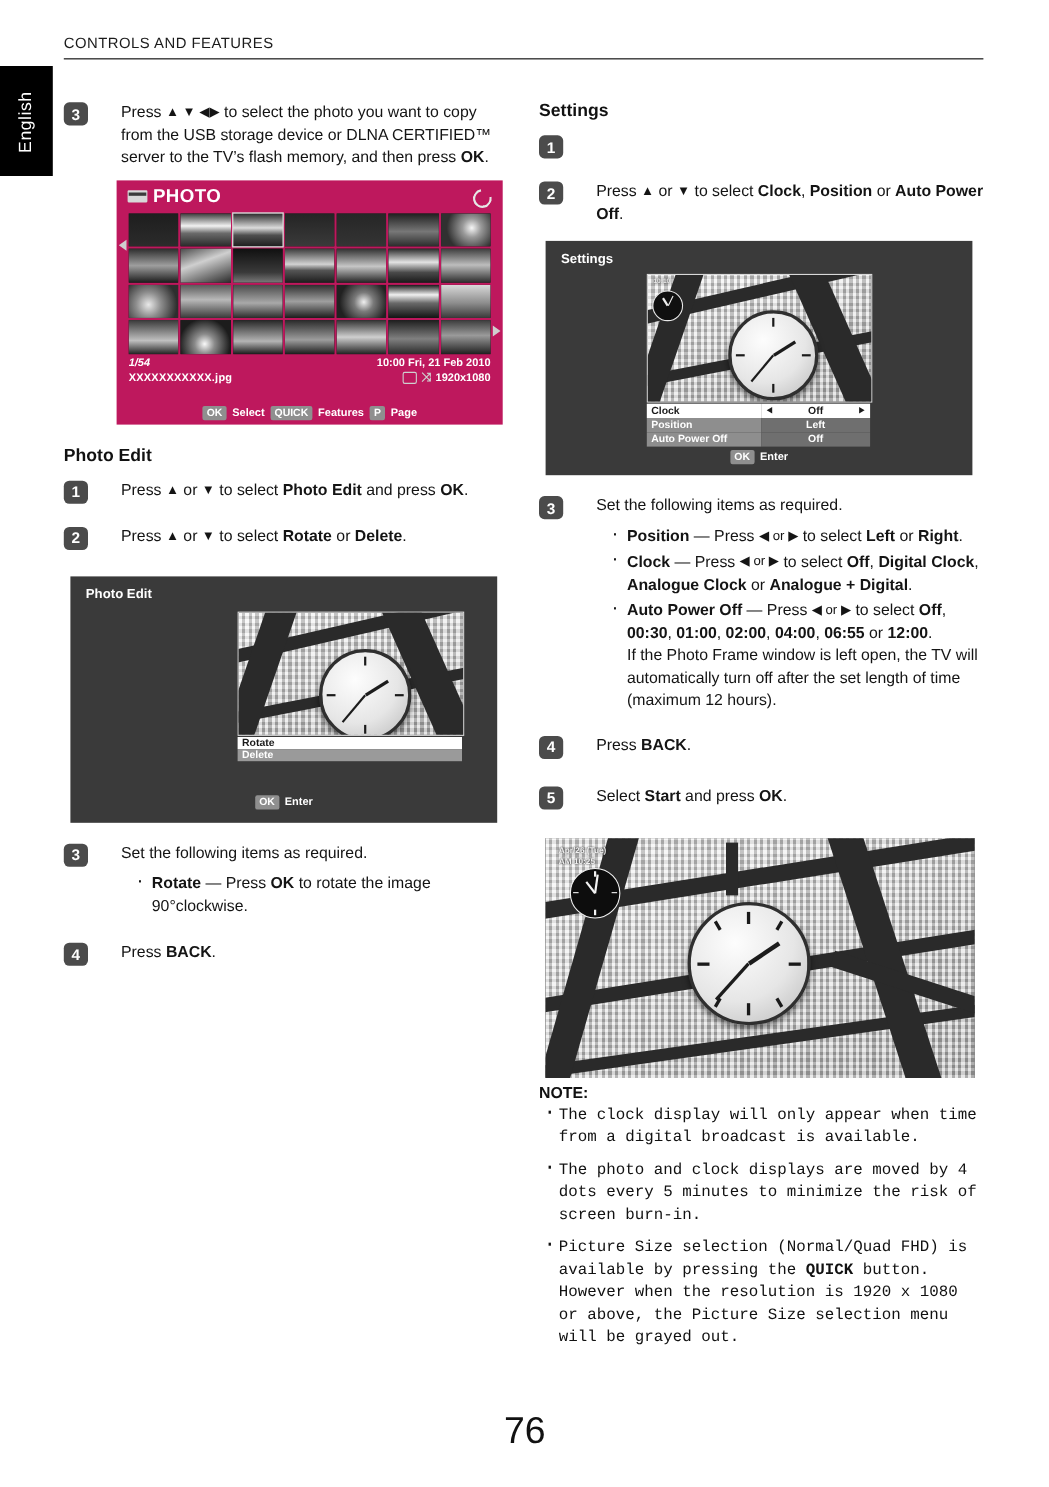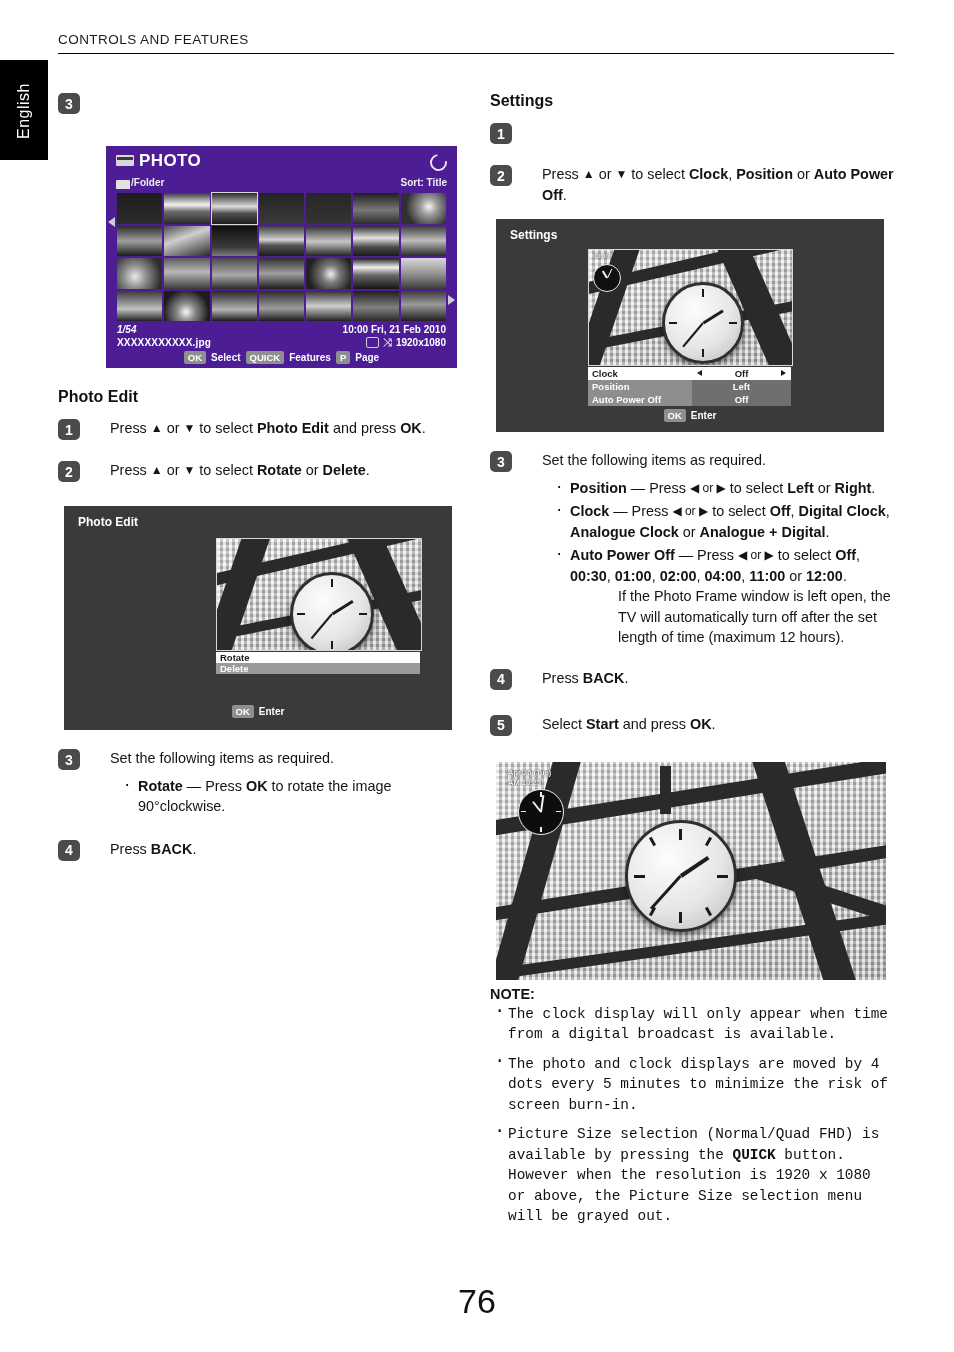--- a/index.html
+++ b/index.html
@@ -46,42 +46,42 @@
   .sec-title{font-size:16px;font-weight:bold;margin:0 0 12px 0;color:#111;}
 
   
   ul.bl{list-style:none;margin:7px 0 0 0;padding:0 0 0 14px;}
   ul.bl li{
     position:relative;font-size:14.4px;line-height:20.5px;margin-bottom:3px;padding-left:14px;
   }
   ul.bl li:before{
     content:"\00b7";position:absolute;left:0;top:-2px;font-size:19px;line-height:20px;
   }
-  ul.bl li .cont{display:block;margin-left:48px;}
+  ul.bl li .cont{display:block;}
 
   .note-title{font-weight:bold;font-size:14.4px;margin:6px 0 2px 0;}
   ul.note{list-style:none;margin:0;padding:0;font-family:Liberation Mono, monospace;}
   ul.note li{position:relative;font-size:14.4px;line-height:20.5px;
     padding-left:18px;margin-bottom:9px;}
   ul.note li:before{content:"\00b7";position:absolute;left:4px;top:-3px;font-size:19px;}
 
   
   .ar{display:inline-block;font-size:12px;line-height:1;vertical-align:1px;}
 
   
   .pageno{
     position:absolute;left:0;right:0;top:1282px;text-align:center;
     font-size:34px;color:#111;
   }
 
   
   .tvshot{position:relative;background:#000;overflow:hidden;}
 
   
-  #photo-shot{width:351px;height:222px;margin:24px 0 0 48px;background:#4c1d95;}
+  #photo-shot{width:351px;height:222px;margin:10px 0 0 48px;background:#be185d;}
   .ph-head{height:30px;position:relative;}
   .ph-logo{
     position:absolute;left:10px;top:9px;width:18px;height:11px;background:#d8d8d8;
     border-radius:1px;
   }
   .ph-logo:after{content:"";position:absolute;left:1px;top:2px;width:16px;height:3px;background:#3a3a3a;}
   .ph-title{position:absolute;left:33px;top:5px;color:#fff;font-size:17px;font-weight:bold;letter-spacing:.4px;}
   .ph-refresh{
     position:absolute;right:10px;top:8px;width:13px;height:13px;border:2px solid #e6e6e6;
     border-radius:50%;border-top-color:transparent;transform:rotate(35deg);
@@ -187,32 +187,30 @@
   <div class="lang-tab">
     <span>English</span>
   </div>
   <div class="running-head">CONTROLS AND FEATURES</div>
   <div class="head-rule"></div>
 
   <div class="col-left">
 
     <div class="step">
       <div class="badge">3</div>
+      <div class="step-body">
+        <span>Press </span><span class="ar">▲ ▼ ◀▶</span><span> to select the photo you want to copy from the USB storage device or DLNA CERTIFIED™ server to the TV’s flash memory, and then press </span><b>OK</b><span>.</span>
+      </div>
     </div>
 
     <div class="tvshot" id="photo-shot">
       <div class="ph-head">
         <div class="ph-logo"></div>
         <div class="ph-title">PHOTO</div>
         <div class="ph-refresh"></div>
-      </div>
-      <div class="ph-crumbbar">
-        <div class="ph-folder"></div>
-        <div class="ph-crumb">/Folder</div>
-        <div class="ph-sort">Sort: Title</div>
       </div>
       <div class="ph-gridwrap">
         <div class="lft"></div>
         <div class="rgt"></div>
         <div class="ph-grid" id="ph-grid">
             <div class="thumb">
               <i style="background: linear-gradient(rgb(30, 30, 30), rgb(43, 43, 43));"></i>
             </div>
             <div class="thumb">
               <i style="background: linear-gradient(rgb(58, 58, 58) 0%, rgb(242, 242, 242) 38%, rgb(107, 107, 107) 60%, rgb(42, 42, 42) 100%);"></i>
@@ -447,21 +445,21 @@
       <div class="step-body">
         <span>Set the following items as required.</span>
         <ul class="bl">
           <li>
             <b>Position</b><span> — Press </span><span class="ar">◀ or ▶</span><span> to select </span><b>Left</b><span> or </span><b>Right</b><span>.</span>
           </li>
           <li>
             <b>Clock</b><span> — Press </span><span class="ar">◀ or ▶</span><span> to select </span><b>Off</b><span>, </span><b>Digital Clock</b><span>, </span><b>Analogue Clock</b><span> or </span><b>Analogue + Digital</b><span>.</span>
           </li>
           <li>
-            <b>Auto Power Off</b><span> — Press </span><span class="ar">◀ or ▶</span><span> to select </span><b>Off</b><span>, </span><b>00:30</b><span>, </span><b>01:00</b><span>, </span><b>02:00</b><span>, </span><b>04:00</b><span>, </span><b>11:00</b><span> or </span><b>12:00</b><span>.</span>
+            <b>Auto Power Off</b><span> — Press </span><span class="ar">◀ or ▶</span><span> to select </span><b>Off</b><span>, </span><b>00:30</b><span>, </span><b>01:00</b><span>, </span><b>02:00</b><span>, </span><b>04:00</b><span>, </span><b>06:55</b><span> or </span><b>12:00</b><span>.</span>
             <span class="cont">If the Photo Frame window is left open, the TV will automatically turn off after the set length of time (maximum 12 hours).</span>
           </li>
         </ul>
       </div>
     </div>
 
     <div class="step" style="margin-top:20px;">
       <div class="badge">4</div>
       <div class="step-body">
         <span>Press </span><b>BACK</b><span>.</span>

